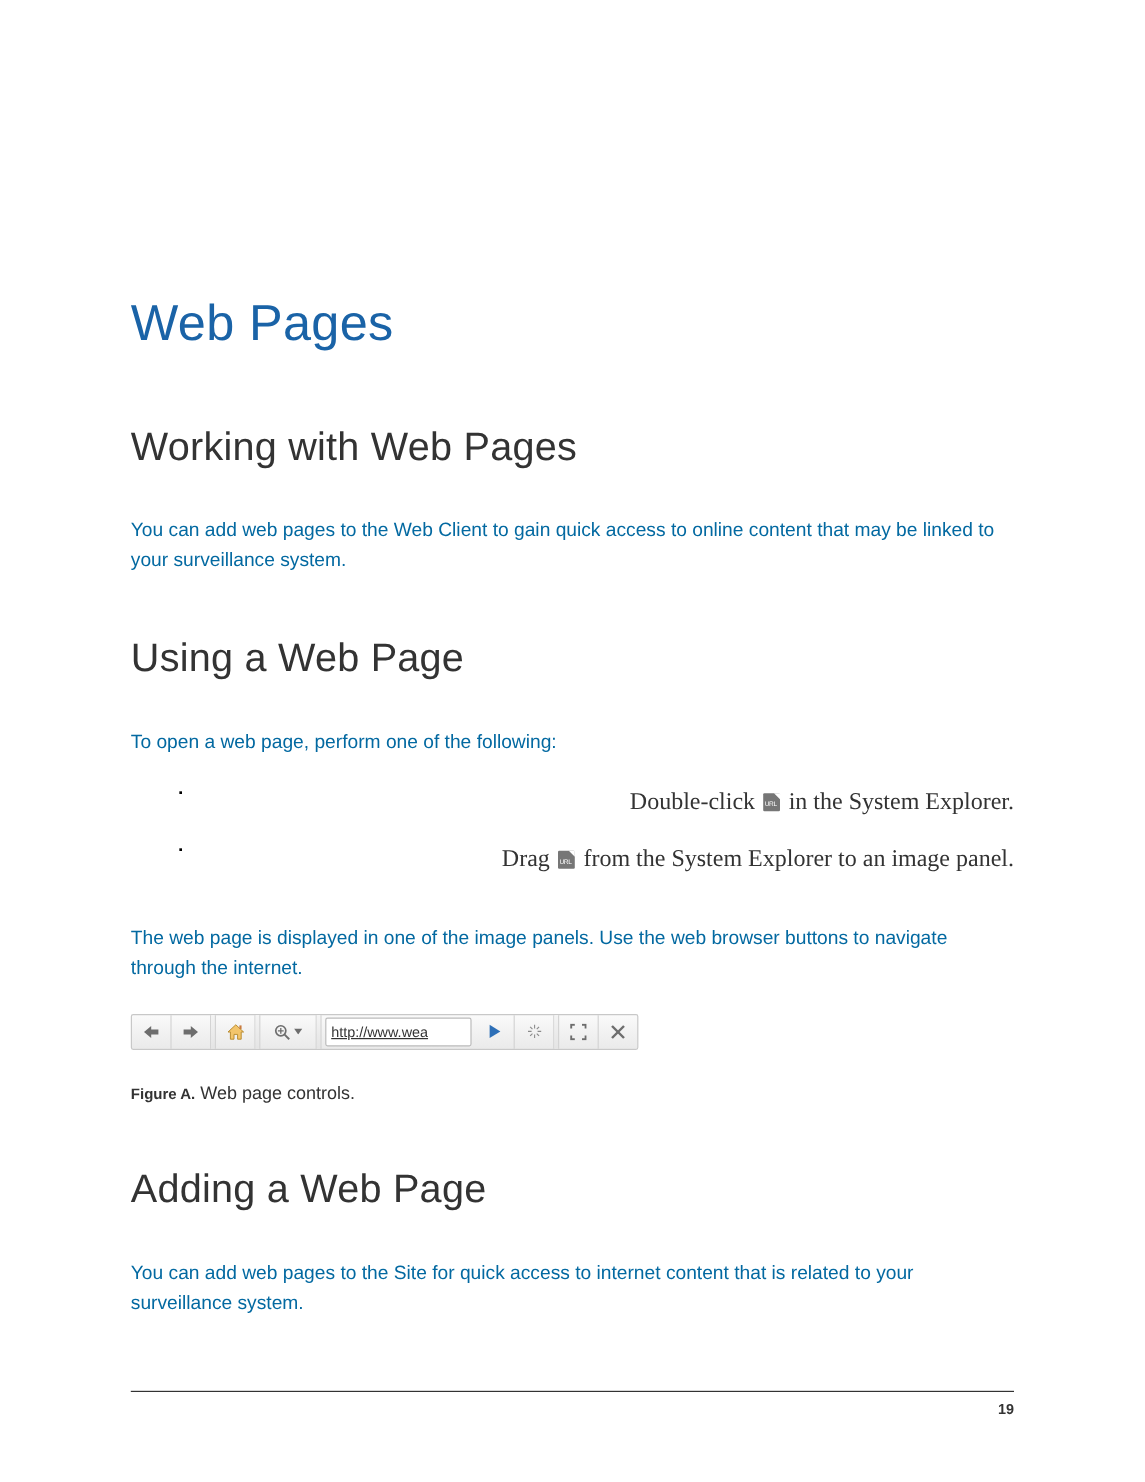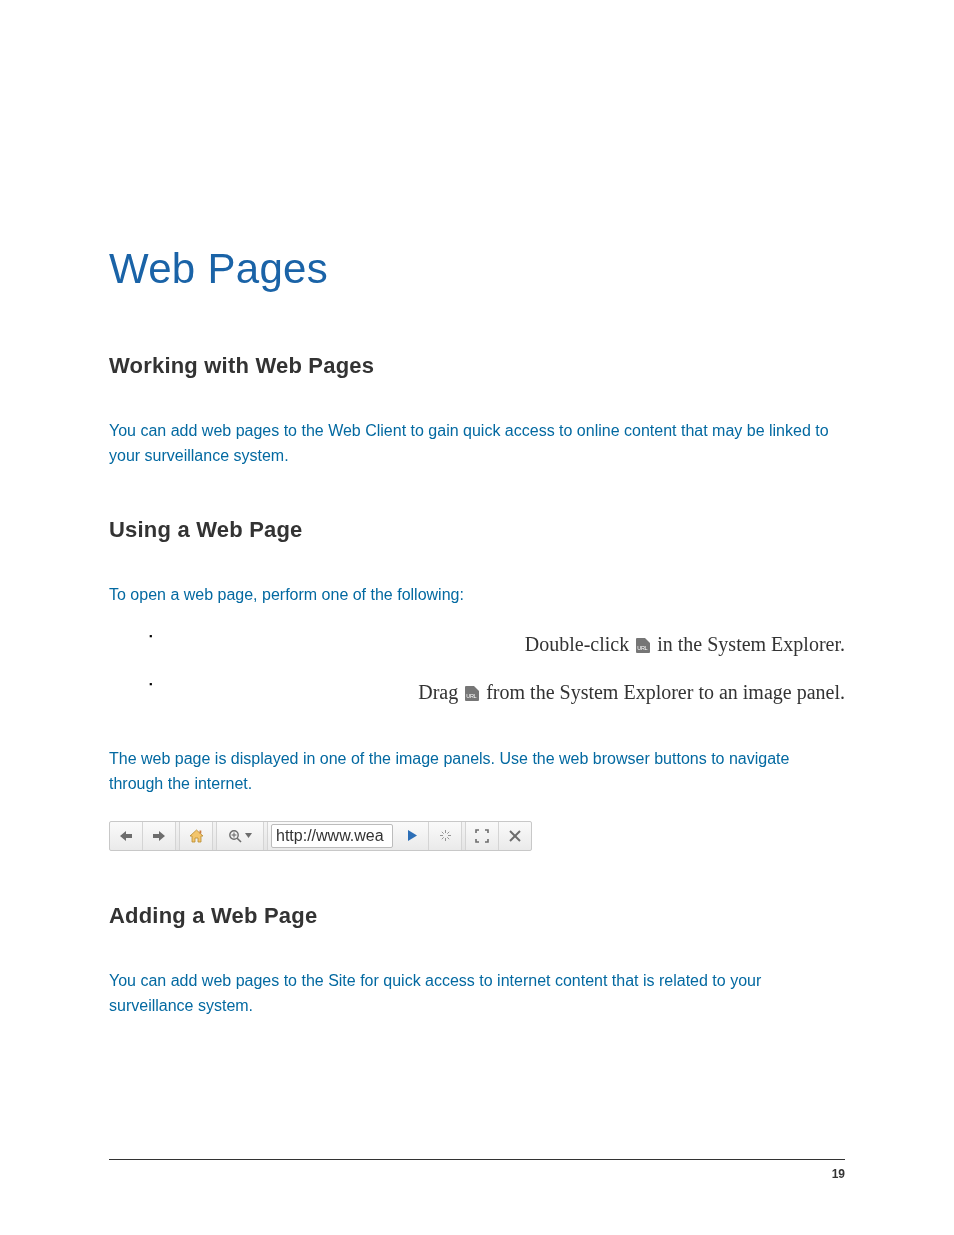--- a/index.html
+++ b/index.html
@@ -19,22 +19,22 @@
   }
   h1.title {
     font-weight: 300;
     font-size: 42px;
     color: #1a63a7;
     margin: 0;
     padding-top: 245px;
     letter-spacing: 0.3px;
   }
   h2.section {
-    font-weight: 700;
-    font-size: 22px;
+    font-weight: 400;
+    font-size: 33px;
     color: #333;
     margin: 0;
     letter-spacing: 0.2px;
   }
   .s1 { padding-top: 60px; }
   .s2 { padding-top: 48px; }
   .s3 { padding-top: 52px; }
   p.body {
     font-size: 16px;
     line-height: 1.55;
@@ -126,27 +126,28 @@
     width: 3px;
     border-right: 1px solid #d4d4d4;
     background: linear-gradient(#f4f4f4,#e4e4e4);
   }
   .tb-url {
     width: 112px;
     background: #fff;
     border: 1px solid #bcbcbc;
     border-radius: 2px;
     margin: 2px 3px;
-    font-size: 16px;
+    font-size: 12px;
     font-family: Arial, sans-serif;
     color: #333;
     padding: 0 4px;
     justify-content: flex-start;
     overflow: hidden;
     white-space: nowrap;
+    text-decoration: underline;
   }
   .tb-zoom {
     width: 46px;
     display: flex;
     align-items: center;
     justify-content: center;
     border-right: 1px solid #d4d4d4;
     gap: 3px;
   }
   svg { display: block; }
@@ -279,20 +280,23 @@
       </div>
       <div class="tb-btn last">
         <svg width="12" height="12" viewBox="0 0 12 12">
           <line x1="1" y1="1" x2="11" y2="11" stroke="#6d6d6d" stroke-width="2"></line>
           <line x1="11" y1="1" x2="1" y2="11" stroke="#6d6d6d" stroke-width="2"></line>
         </svg>
       </div>
     </div>
   </div>
 
+  <p class="figcap">
+    <span class="figlabel">Figure A.</span><span> Web page controls.</span>
+  </p>
 
   <h2 class="section s3">Adding a Web Page</h2>
   <p class="body p4">You can add web pages to the Site for quick access to internet content that is related to your surveillance system.</p>
 
 
   <div class="footer-line"></div>
   <div class="page-number">19</div>
 
 </div>
 

